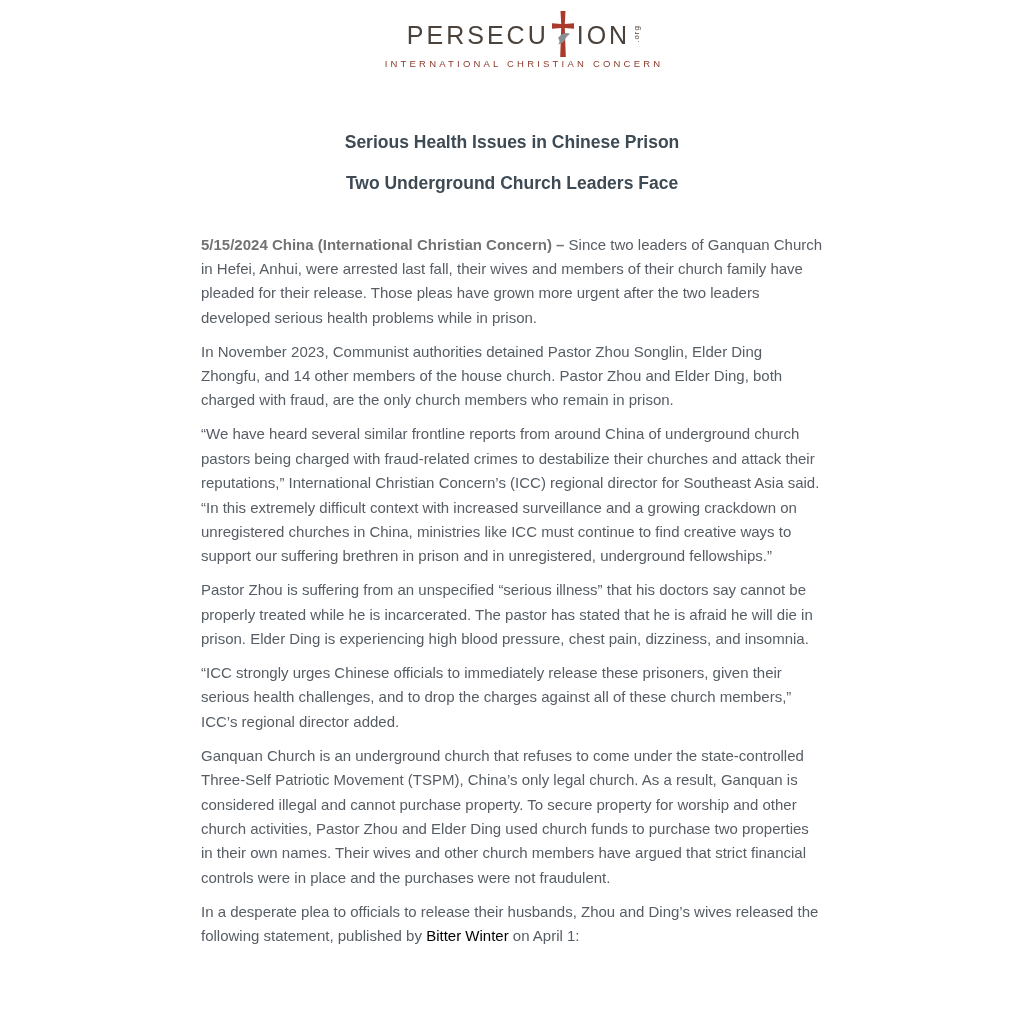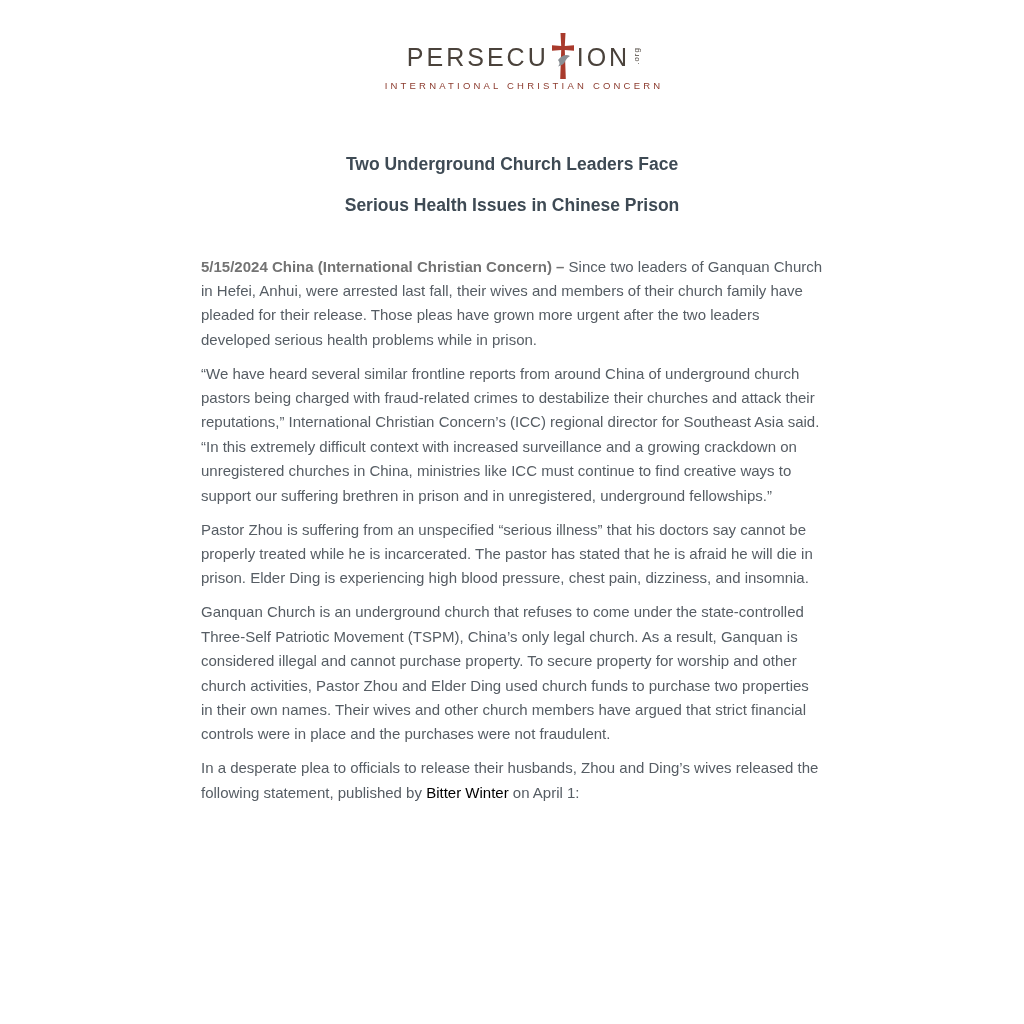--- a/index.html
+++ b/index.html
@@ -11,21 +11,21 @@
     font-family: "Liberation Sans", sans-serif;
   }
   .page {
     width: 1024px;
     height: 1024px;
     overflow: hidden;
     background: #ffffff;
   }
   
   .site-header {
-    padding-top: 34px;
+    padding-top: 12px;
     display: flex;
     justify-content: center;
     margin-left: 24px;
   }
   .logo {
     display: inline-flex;
     flex-direction: column;
     align-items: center;
     cursor: pointer;
     text-decoration: none;
@@ -115,33 +115,35 @@
         <span class="brand">ION</span>
         <span class="org-suffix">.org</span>
       </div>
       <div class="tagline">INTERNATIONAL CHRISTIAN CONCERN</div>
     </div>
   </header>
 
   <article class="article">
 
     <h1 class="article-title">
+      <div class="title-line">Serious Health Issues in Chinese Prison</div>
       <div class="title-line">Two Underground Church Leaders Face</div>
-      <div class="title-line">Serious Health Issues in Chinese Prison</div>
     </h1>
 
     <div class="article-body">
 
       <p><strong>5/15/2024 China (International Christian Concern) – </strong><span>Since two leaders of Ganquan Church in Hefei, Anhui, were arrested last fall, their wives and members of their church family have pleaded for their release. Those pleas have grown more urgent after the two leaders developed serious health problems while in prison.</span></p>
 
+      <p><span>In November 2023, Communist authorities detained Pastor Zhou Songlin, Elder Ding Zhongfu, and 14 other members of the house church. Pastor Zhou and Elder Ding, both charged with fraud, are the only church members who remain in prison.</span></p>
 
       <p><span>“We have heard several similar frontline reports from around China of underground church pastors being charged with fraud-related crimes to destabilize their churches and attack their reputations,” International Christian Concern’s (ICC) regional director for Southeast Asia said. “In this extremely difficult context with increased surveillance and a growing crackdown on unregistered churches in China, ministries like ICC must continue to find creative ways to support our suffering brethren in prison and in unregistered, underground fellowships.”</span></p>
 
       <p><span>Pastor Zhou is suffering from an unspecified “serious illness” that his doctors say cannot be properly treated while he is incarcerated. The pastor has stated that he is afraid he will die in prison. Elder Ding is experiencing high blood pressure, chest pain, dizziness, and insomnia.</span></p>
 
+      <p><span>“ICC strongly urges Chinese officials to immediately release these prisoners, given their serious health challenges, and to drop the charges against all of these church members,” ICC’s regional director added.</span></p>
 
       <p><span>Ganquan Church is an underground church that refuses to come under the state-controlled Three-Self Patriotic Movement (TSPM), China’s only legal church. As a result, Ganquan is considered illegal and cannot purchase property. To secure property for worship and other church activities, Pastor Zhou and Elder Ding used church funds to purchase two properties in their own names. Their wives and other church members have argued that strict financial controls were in place and the purchases were not fraudulent.</span></p>
 
       <p><span>In a desperate plea to officials to release their husbands, Zhou and Ding’s wives released the following statement, published by </span><a class="inline-link" href="#">Bitter Winter</a><span> on April 1:</span></p>
 
     </div>
   </article>
 
 </div>
 

